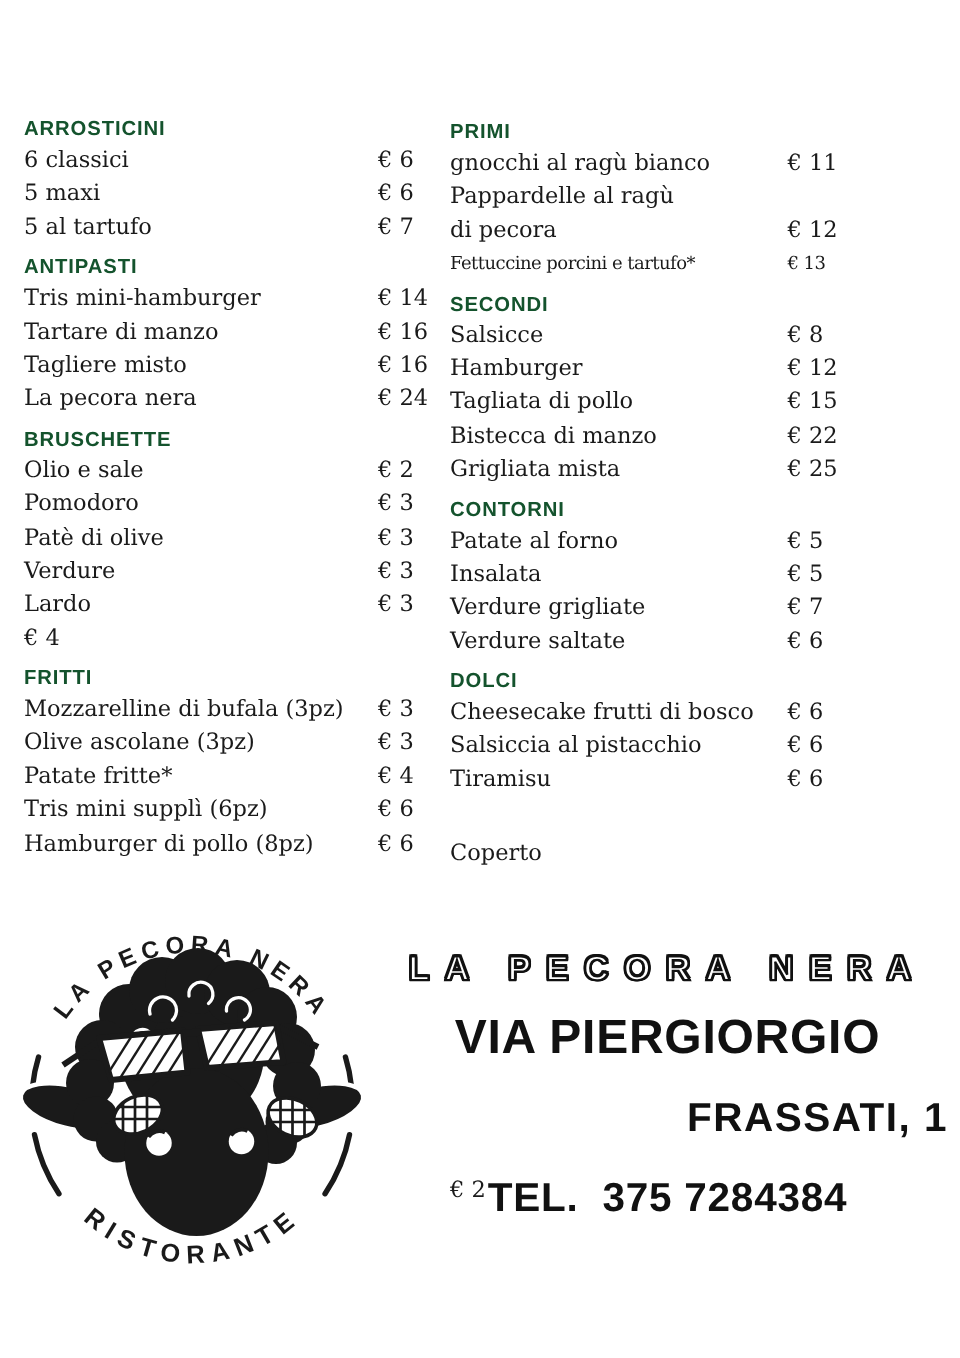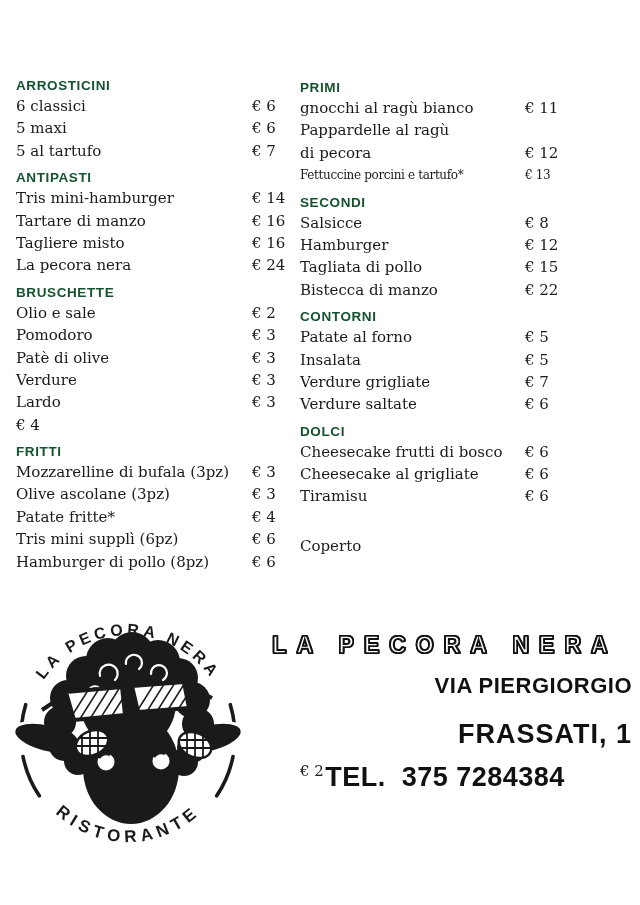--- a/index.html
+++ b/index.html
@@ -32,23 +32,23 @@
     position:absolute;left:258px;top:632px;width:374px;text-align:center;
     font-family:"Liberation Sans",sans-serif;font-weight:bold;color:#111;
   }
   .contact-line1{
     font-size:23px;letter-spacing:10px;color:#ffffff;
     -webkit-text-stroke:1.5px #111;
     text-shadow:-1px -1px 0 #111,1px -1px 0 #111,-1px 1px 0 #111,1px 1px 0 #111,
                 -1px 0 0 #111,1px 0 0 #111,0 -1px 0 #111,0 1px 0 #111;
     white-space:nowrap;
   }
-  .contact-line2{font-size:22px;margin-top:14px;letter-spacing:.5px;text-align:right;}
+  .contact-line2{font-size:32px;margin-top:14px;letter-spacing:.5px;}
   .contact-line3{font-size:27px;margin-top:20px;letter-spacing:1px;text-align:right;}
-  .contact-line4{font-size:27px;margin-top:12px;letter-spacing:.5px;white-space:pre;}
+  .contact-line4{font-size:27px;margin-top:22px;letter-spacing:.5px;white-space:pre;}
 </style>
 </head>
 <body>
 
 <div class="page">
 
   <div class="col col-left">
 
     <div class="section">
       <div class="section-title">ARROSTICINI</div>
@@ -171,20 +171,24 @@
         <span class="price">€ 12</span>
       </div>
       <div class="row">
         <span class="name">Tagliata di pollo</span>
         <span class="price">€ 15</span>
       </div>
       <div class="row">
         <span class="name">Bistecca di manzo</span>
         <span class="price">€ 22</span>
       </div>
+      <div class="row">
+        <span class="name">Grigliata mista</span>
+        <span class="price">€ 25</span>
+      </div>
     </div>
 
     <div class="section">
       <div class="section-title">CONTORNI</div>
       <div class="row">
         <span class="name">Patate al forno</span>
         <span class="price">€ 5</span>
       </div>
       <div class="row">
         <span class="name">Insalata</span>
@@ -200,21 +204,21 @@
       </div>
     </div>
 
     <div class="section">
       <div class="section-title">DOLCI</div>
       <div class="row">
         <span class="name">Cheesecake frutti di bosco</span>
         <span class="price">€ 6</span>
       </div>
       <div class="row">
-        <span class="name">Cheesecake al grigliate</span>
+        <span class="name">Salsiccia al pistacchio</span>
         <span class="price">€ 6</span>
       </div>
       <div class="row">
         <span class="name">Tiramisu</span>
         <span class="price">€ 6</span>
       </div>
     </div>
 
     <div class="row coperto">
       <span class="name">Coperto</span>

